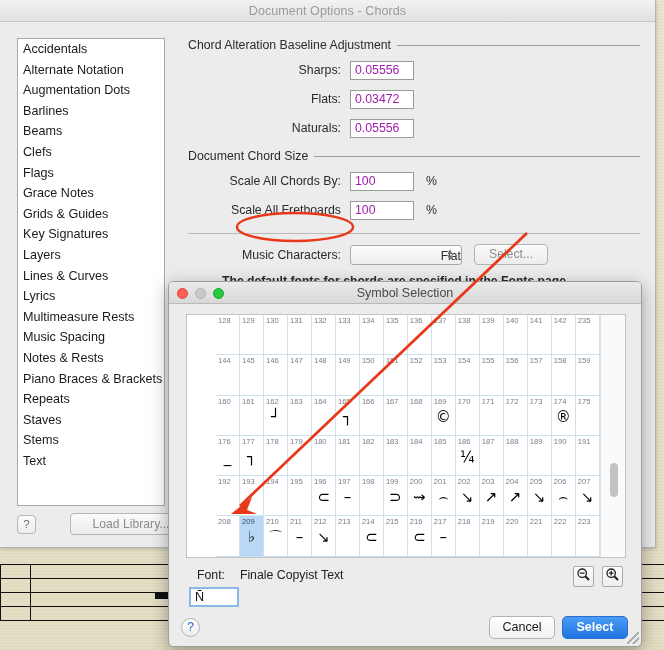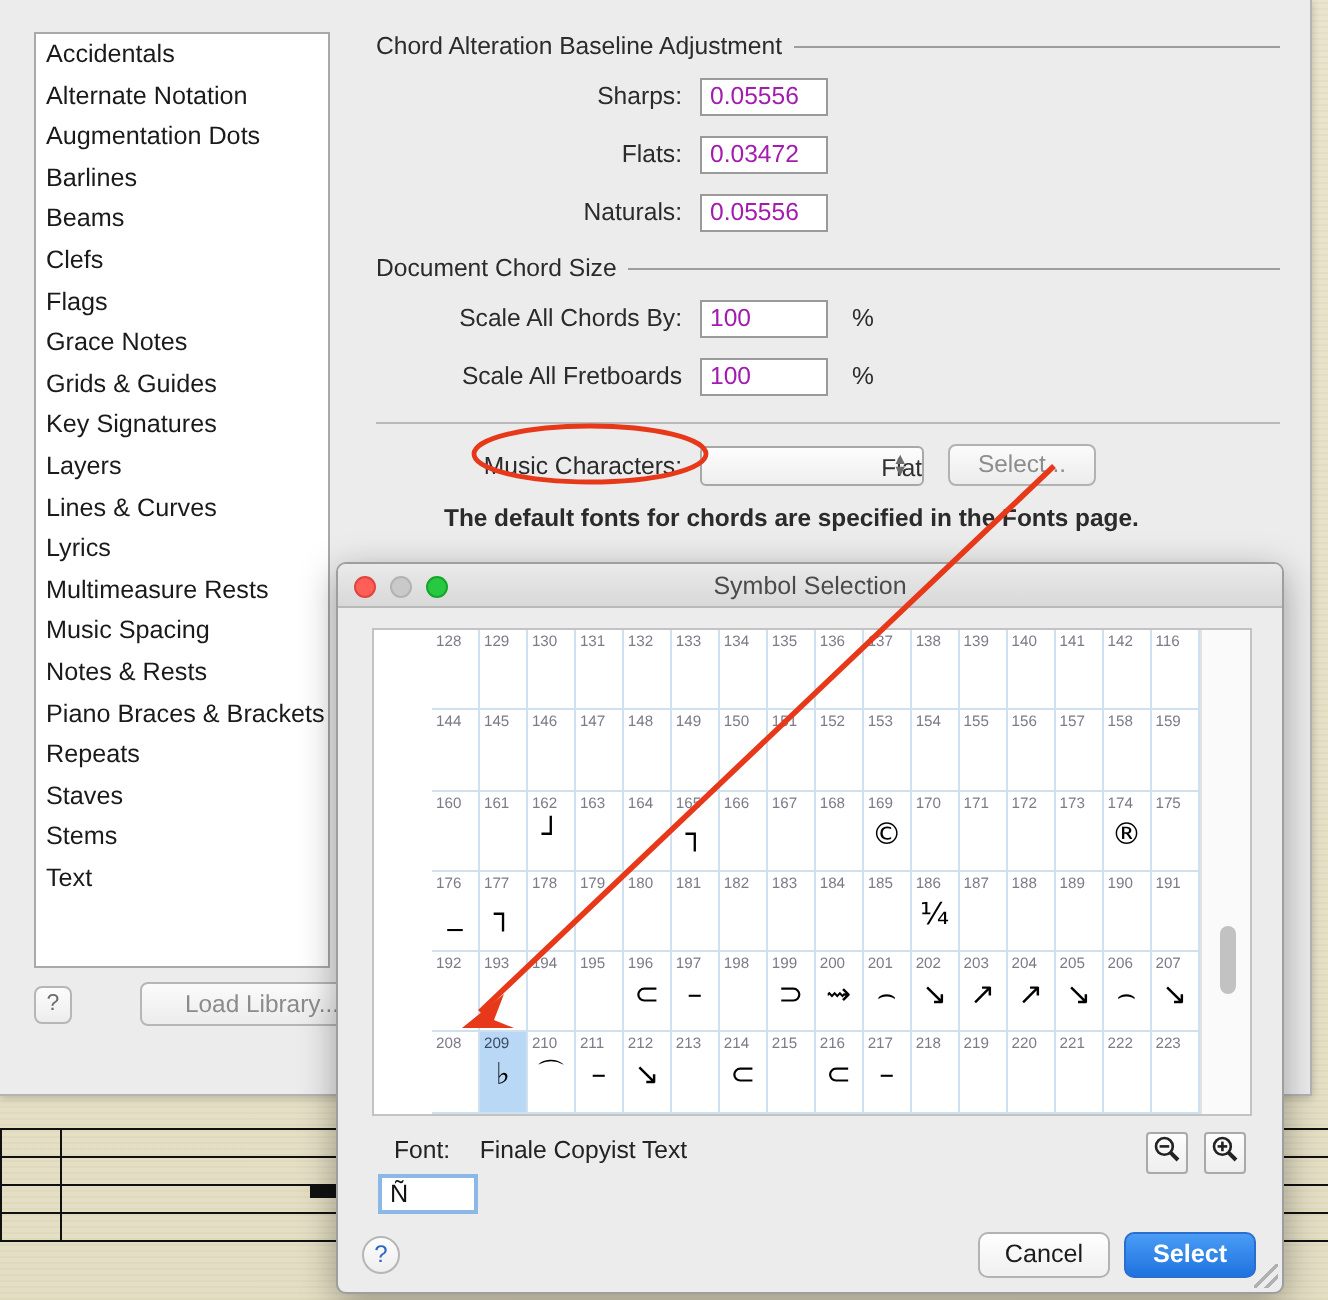--- a/index.html
+++ b/index.html
@@ -272,20 +272,23 @@
     <div class="staff-line" style="top:44px"></div>
     <div class="staff-line" style="top:58px"></div>
     <div class="staff-line" style="top:72px"></div>
     <div class="staff-bar" style="left:0px;  top:16px; height:57px"></div>
     <div class="staff-bar" style="left:30px; top:16px; height:57px"></div>
     <div class="staff-blob" style="left:155px; top:44px; width:18px; height:7px;"></div>
   </div>
 
   <div class="main-win">
 
+    <div class="titlebar">
+      <span class="title">Document Options - Chords</span>
+    </div>
 
     <div class="win-body">
 
       <div class="sidebar">
         <div class="side-item">Accidentals</div>
         <div class="side-item">Alternate Notation</div>
         <div class="side-item">Augmentation Dots</div>
         <div class="side-item">Barlines</div>
         <div class="side-item">Beams</div>
         <div class="side-item">Clefs</div>
@@ -416,21 +419,21 @@
           <div class="cell">
             <span class="num">140</span>
           </div>
           <div class="cell">
             <span class="num">141</span>
           </div>
           <div class="cell">
             <span class="num">142</span>
           </div>
           <div class="cell">
-            <span class="num">116</span>
+            <span class="num">235</span>
           </div>
           <div class="cell">
             <span class="num">144</span>
           </div>
           <div class="cell">
             <span class="num">145</span>
           </div>
           <div class="cell">
             <span class="num">146</span>
           </div>

